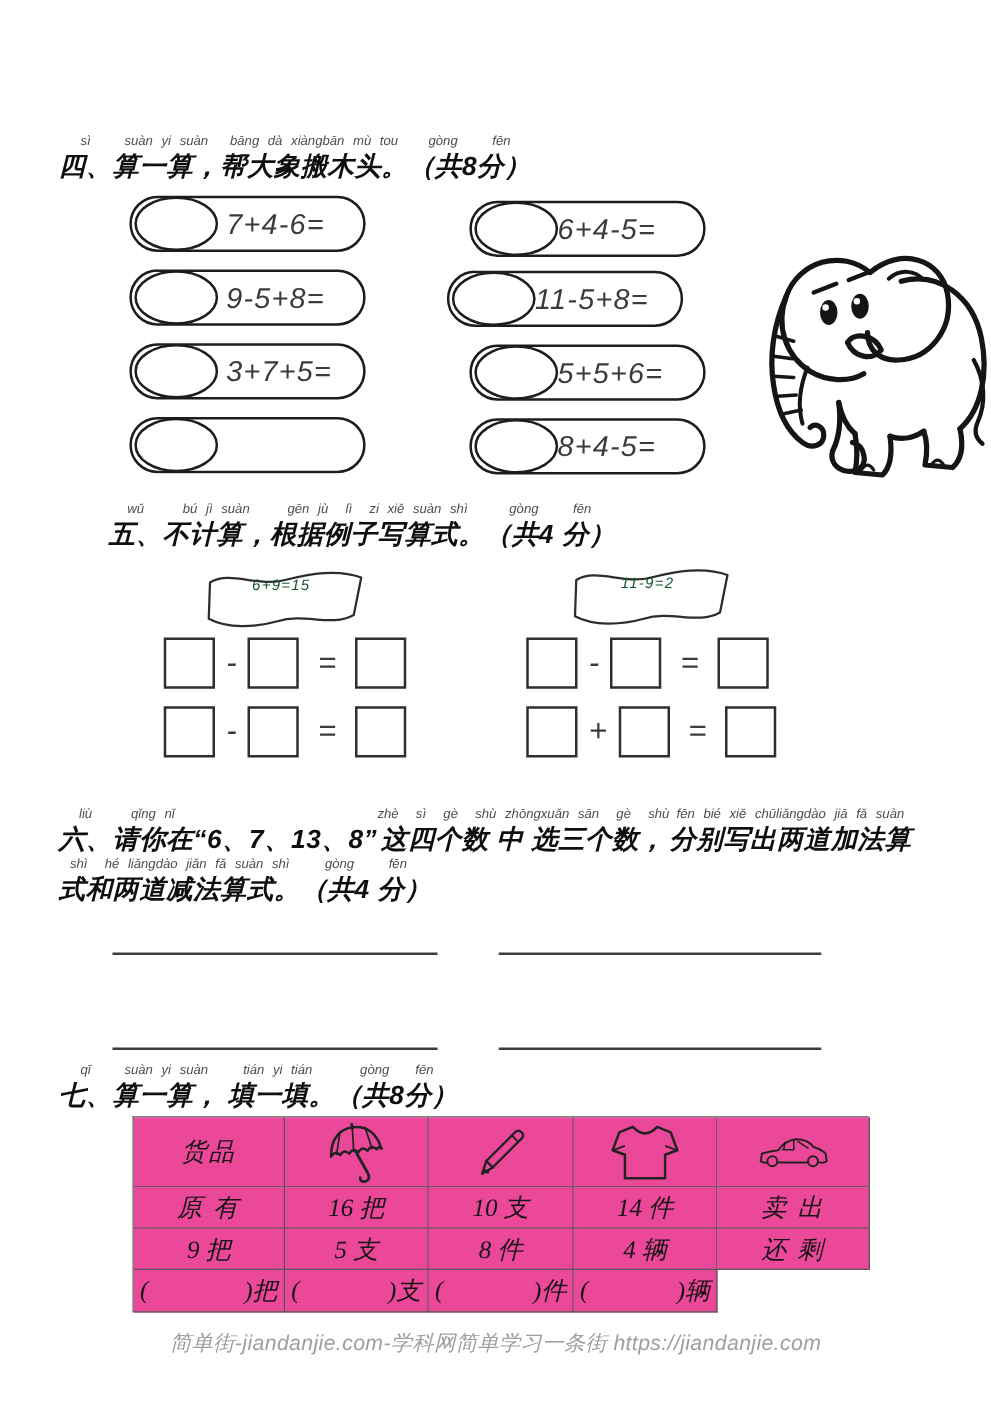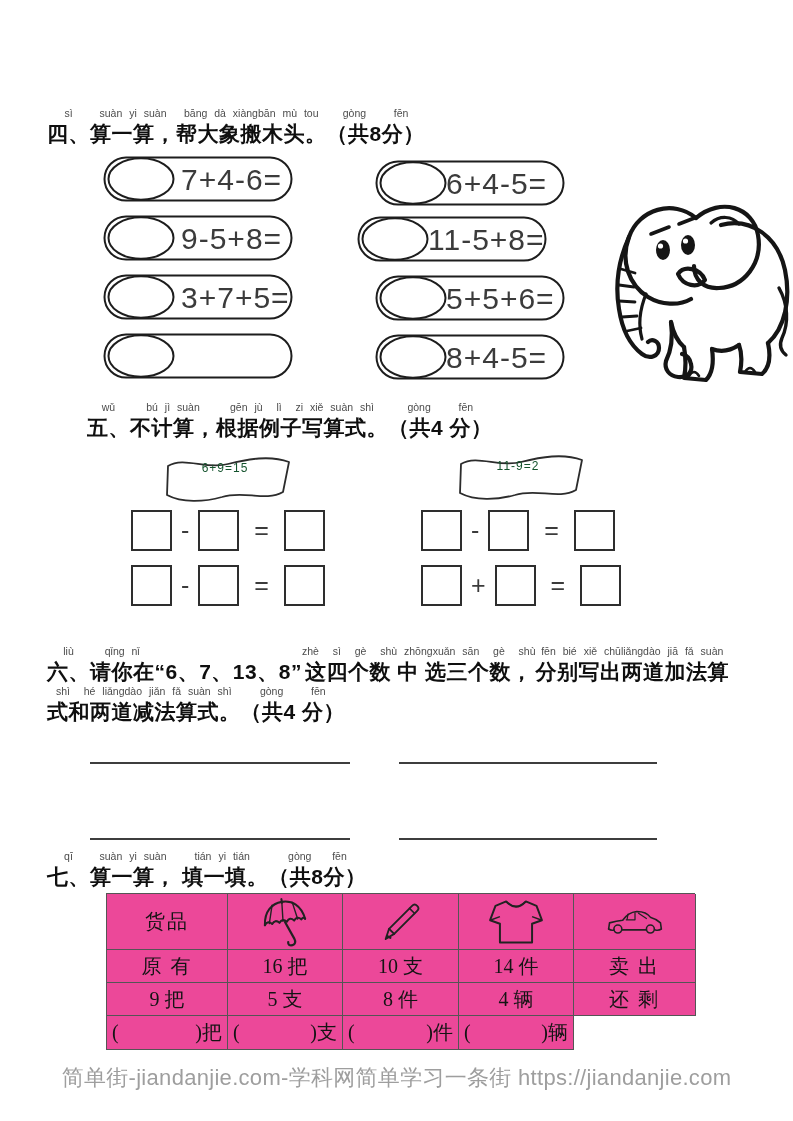--- a/index.html
+++ b/index.html
@@ -1,32 +1,32 @@
 <!DOCTYPE html>
 <html><head>
 <meta charset="utf-8">
 <style>
   * { margin:0; padding:0; box-sizing:border-box; }
   html,body { background:#ffffff; }
   #page {
     position:relative; width:793px; height:1121px; background:#fff;
-    font-family:"Liberation Sans", sans-serif; color:#1a1a1a; overflow:hidden;
+    font-family:"Liberation Sans", sans-serif; color:#1a1a1a; overflow:hidden;font-style:italic;
   }
   
   .sec-title { position:absolute; left:47px; white-space:nowrap; }
   .seg { display:inline-block; vertical-align:bottom; text-align:center; }
   .py  { display:block; font-size:10.5px; line-height:13px; color:#4c4c4c;
          word-spacing:4px; white-space:pre; font-weight:400; }
   .zh  { display:block; font-size:21px; line-height:27px; color:#0f0f0f;
          font-weight:700; white-space:pre; letter-spacing:0.5px; }
   
   .log { position:absolute; width:190px; height:46px; }
   .log svg { position:absolute; inset:0; }
   .log .eq { position:absolute; left:78px; top:0; height:46px; line-height:47px;
-             font-size:30px; color:#3b3b3b; letter-spacing:1px; }
+             font-size:23px; color:#3b3b3b; letter-spacing:1px; }
   .log-r .eq { left:71px; }
   .elephant { position:absolute; left:593px; top:173px; width:200px; height:218px; }
   
   .banner { position:absolute; width:132px; height:52px; }
   .banner svg { position:absolute; inset:0; }
   .banner .btxt { position:absolute; left:0; right:6px; top:9px; text-align:center;
                   font-size:12px; color:#14532d; letter-spacing:1px; }
   .eqrow { position:absolute; display:flex; align-items:center; }
   .box { width:41px; height:41px; border:2.5px solid #2e2e2e; background:#fff; }
   .opm { font-size:25px; color:#3b3b3b; margin:0 9px; font-weight:400; }
@@ -40,21 +40,21 @@
                  border-left:1.4px solid #555; border-top:1.4px solid #555;
                  font-family:"Liberation Serif", serif; }
   .tc { border-right:1.4px solid #555; border-bottom:1.4px solid #555;
         display:flex; align-items:center; justify-content:center;
         font-size:20px; color:#141414; background:#ec4899; }
   .tc.lbl { letter-spacing:2px; }
   .tc.paren { justify-content:space-between; padding:0 5px; }
   .gicon { display:block; }
   
   .footer { position:absolute; left:0; right:0; top:1063px; text-align:center;
-            font-size:22px; color:#9e9e9e; letter-spacing:0.3px; }
+            font-size:17px; color:#9e9e9e; letter-spacing:0.3px; }
 </style>
 </head>
 <body>
 
 <div id="page">
 
   <div class="sec-title" style="top:107px;">
     <span class="seg"><span class="py">sì</span><span class="zh">四、</span></span><span class="seg"><span class="py">suàn yi suàn</span><span class="zh">算一算，</span></span><span class="seg"><span class="py">bāng dà xiàngbān mù tou</span><span class="zh">帮大象搬木头。</span></span><span class="seg"><span class="py">gòng    fēn</span><span class="zh">（共8分）</span></span>
   </div>
 

